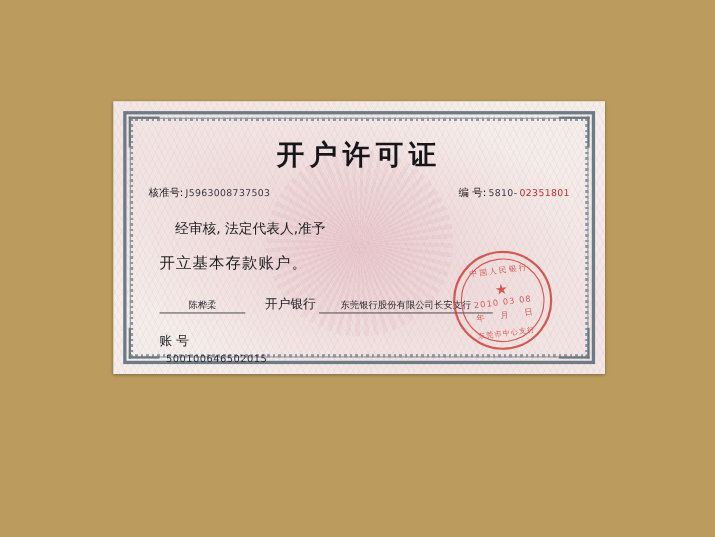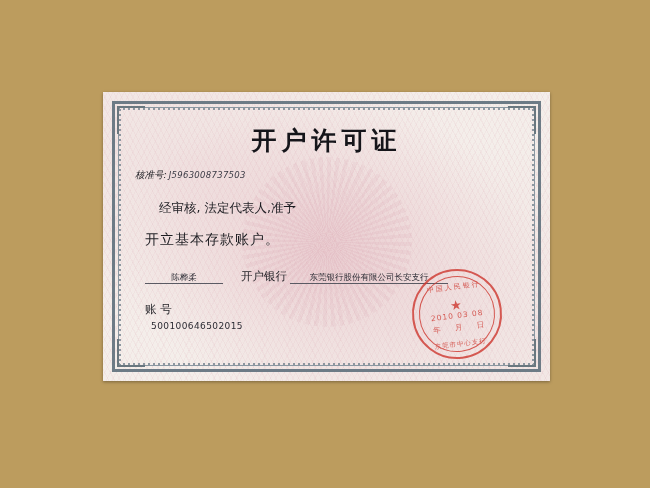--- a/index.html
+++ b/index.html
@@ -17,21 +17,21 @@
     position: relative;
     width: 650px;
     height: 488px;
   }
   
   .certificate {
     position: absolute;
     left: 103px;
     top: 92px;
     width: 447px;
-    height: 289px;
+    height: 248px;
     background: #f4eeea;
     box-shadow: 0 1px 3px rgba(0,0,0,0.35);
     overflow: hidden;
   }
   
   .cert-wash {
     position: absolute;
     inset: 0;
     background:
       radial-gradient(ellipse at 50% 55%, rgba(226,176,186,0.40) 0%, rgba(226,176,186,0.16) 38%, rgba(244,238,234,0) 66%),
@@ -121,21 +121,20 @@
     margin-bottom: 2px;
     font-family: "DejaVu Serif", serif;
   }
   .row-codes {
     display: flex;
     justify-content: space-between;
     align-items: flex-end;
     margin-top: 12px;
     padding: 0 6px;
     font-size: 9px;
-    font-style: italic;
   }
   .code-left, .code-right {
     display: flex;
     align-items: baseline;
     gap: 2px;
   }
   .code-label {
     font-size: 9.5px;
     color: #1d1d22;
     white-space: nowrap;
@@ -288,20 +287,25 @@
     <div class="corner br"></div>
 
     <div class="cert-content">
 
       <div class="cert-title">开户许可证</div>
 
       <div class="row-codes">
         <div class="code-left">
           <span class="code-label">核准号:</span>
           <span class="code-value">J5963008737503</span>
+        </div>
+        <div class="code-right">
+          <span class="code-label">编 号:</span>
+          <span class="code-value mix">5810-</span>
+          <span class="code-value red">02351801</span>
         </div>
       </div>
 
       <div class="line-1">
         <span>经审核,</span>
         <span>法定代表人,准予</span>
       </div>
 
       <div class="line-2">开立基本存款账户。</div>
 

